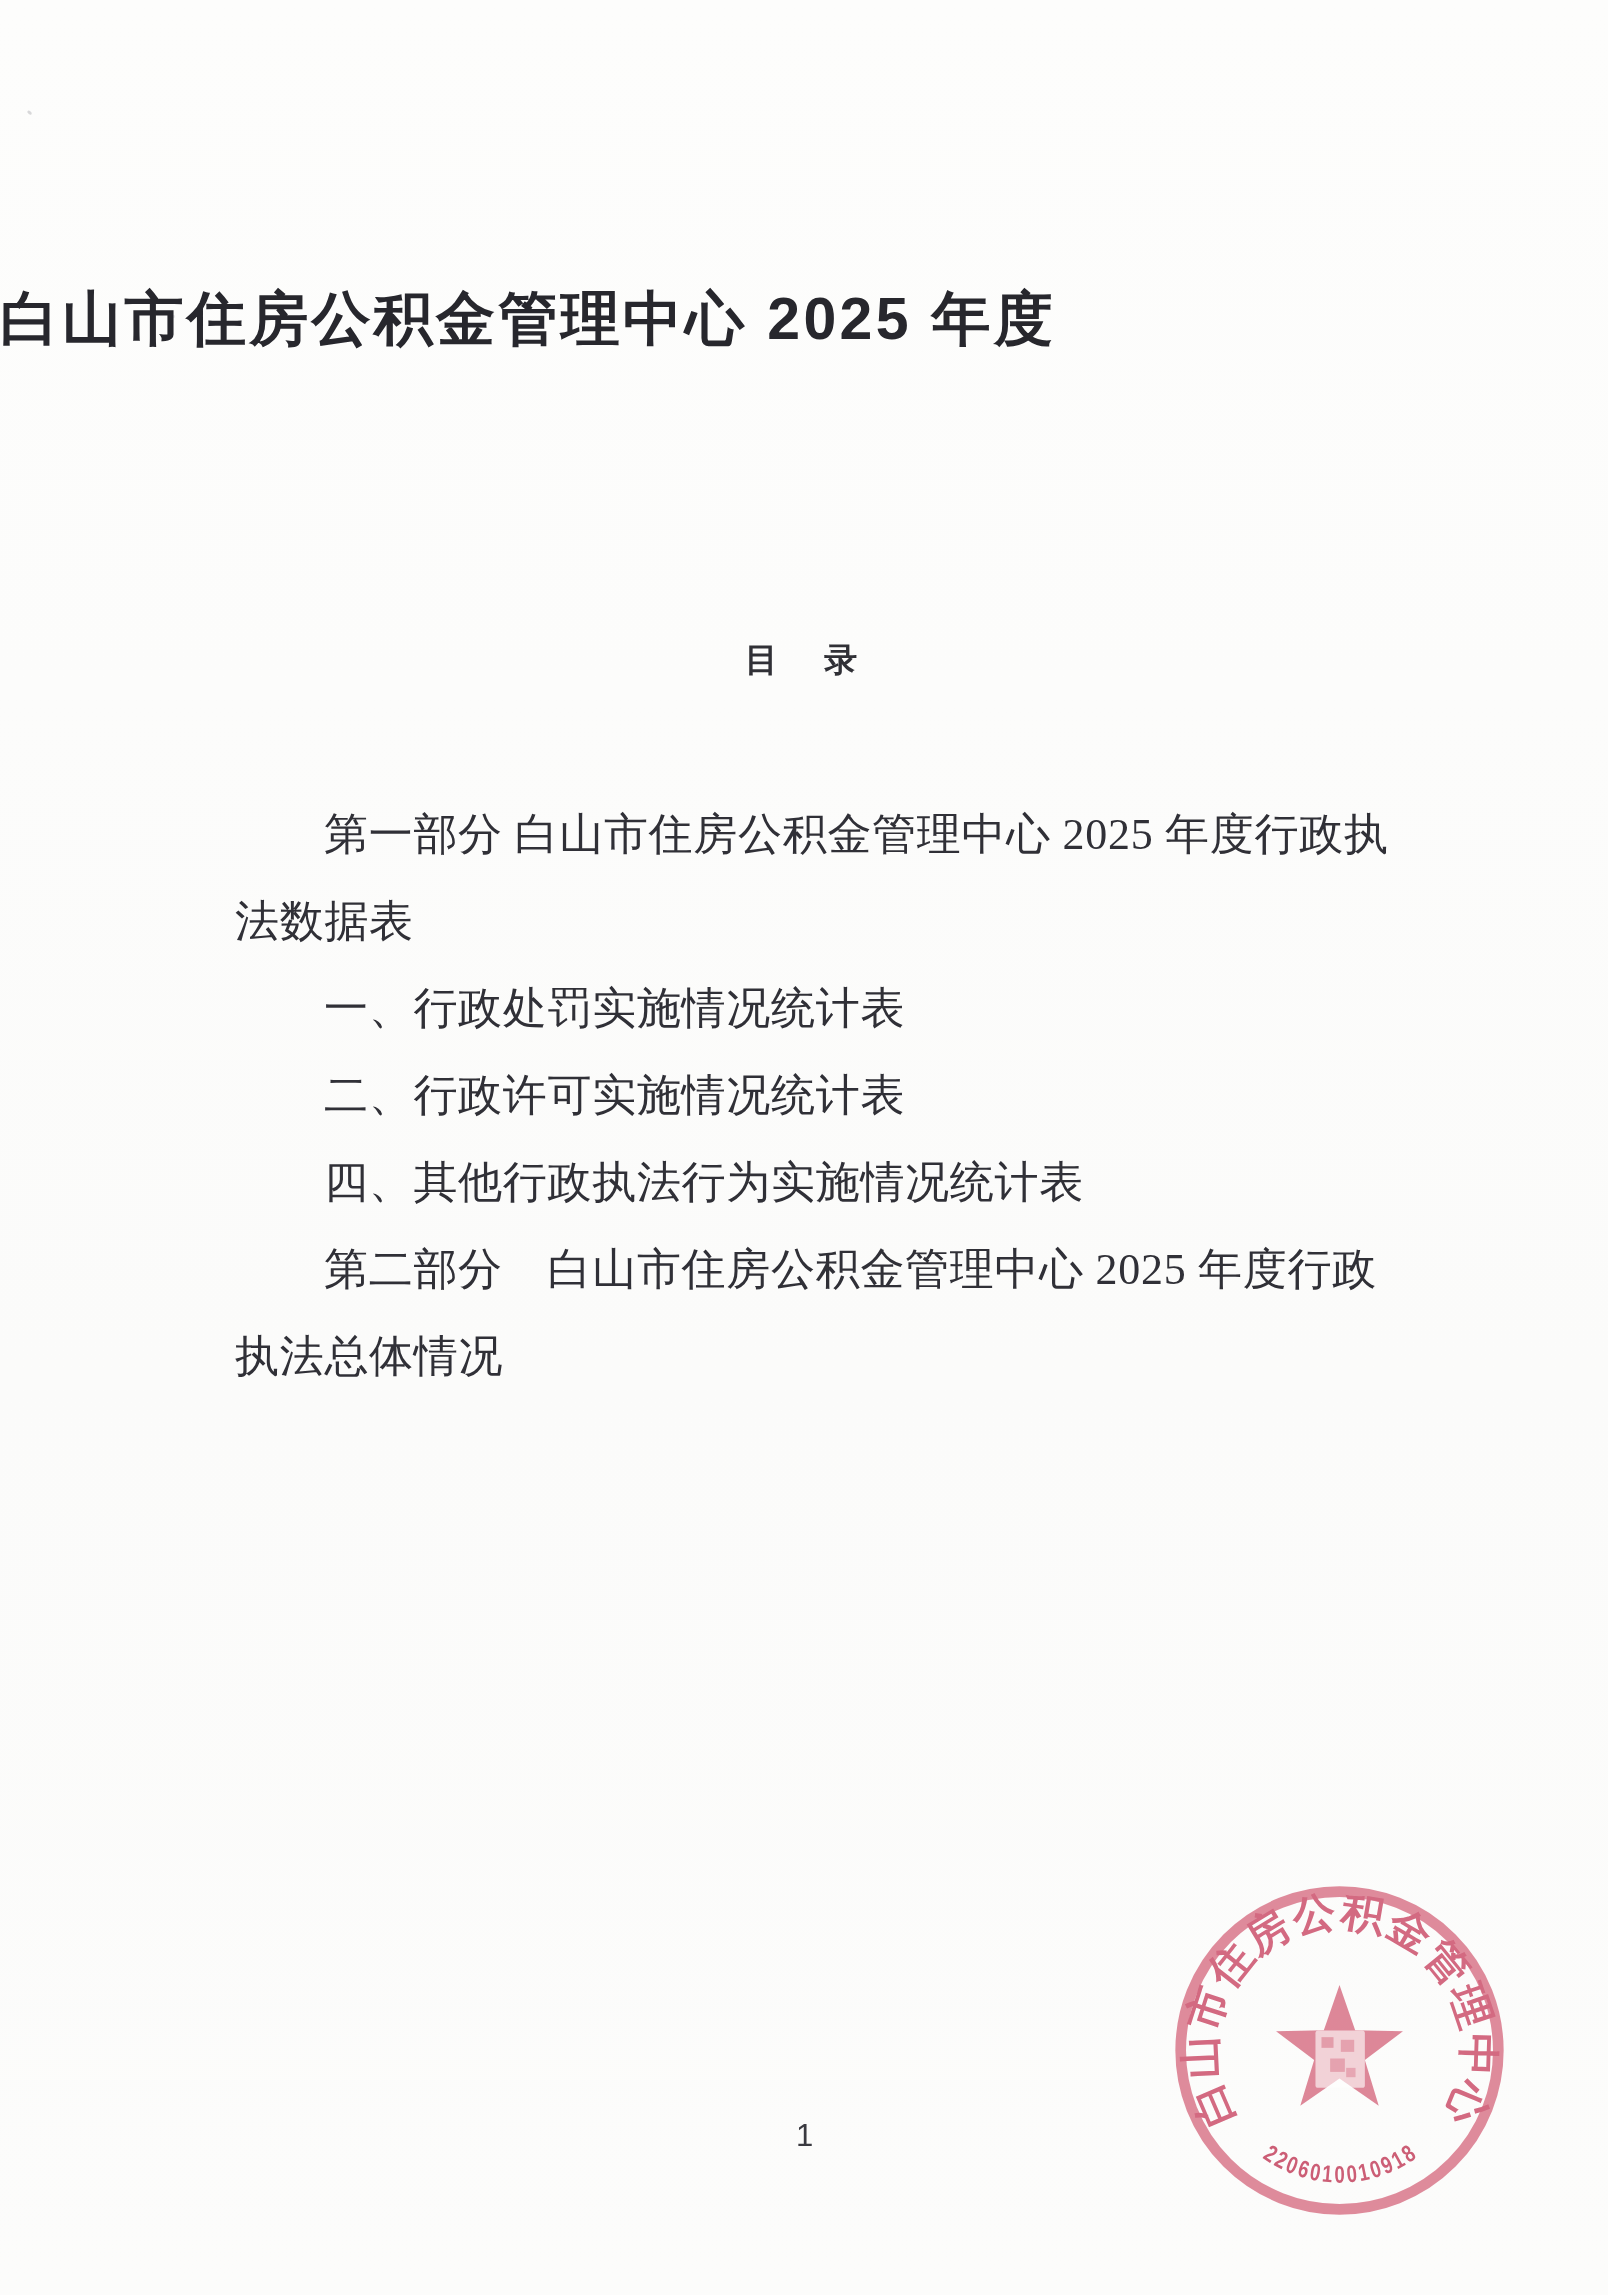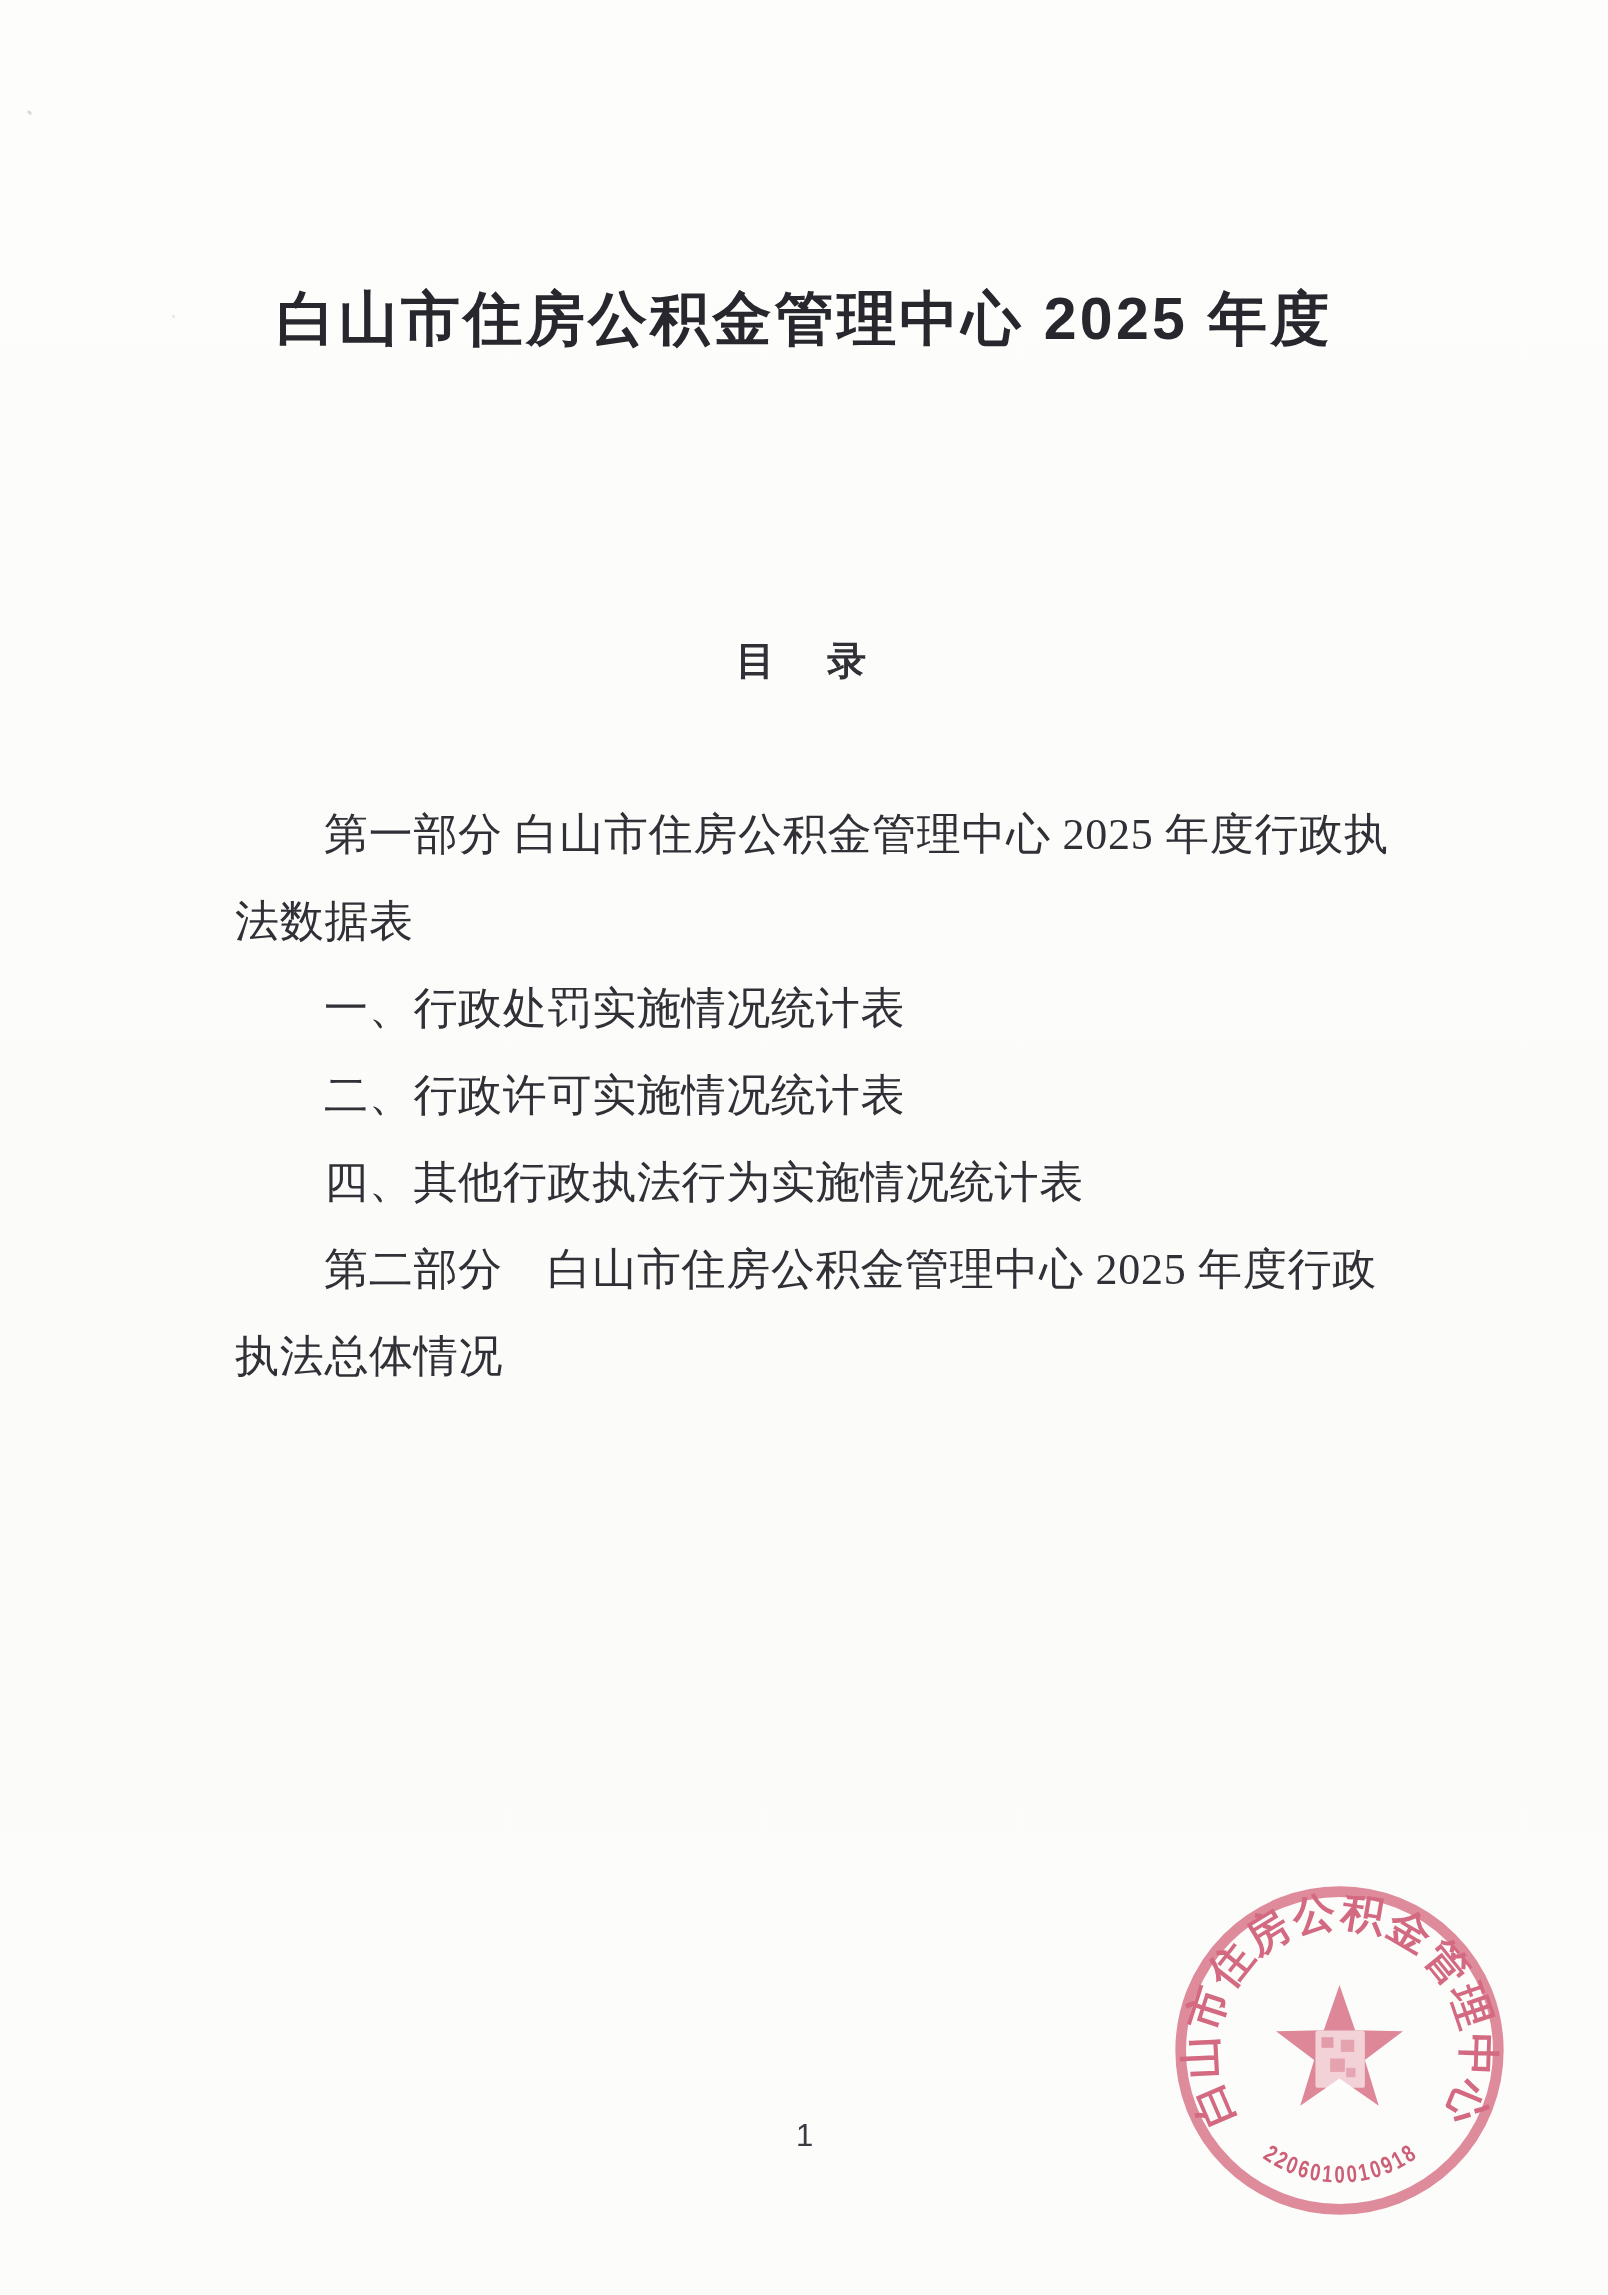--- a/index.html
+++ b/index.html
@@ -15,33 +15,33 @@
     position: absolute; inset: 0;
     background: linear-gradient(180deg, #fdfdfc 0%, #fbfbfa 60%, #fcfcfb 100%);
   }
   
   .speck { position: absolute; background: #b9b9bd; border-radius: 50%; opacity: .55; }
   .speck.s1 { left: 27px; top: 111px; width: 4.7px; height: 3.3px; transform: rotate(40deg); }
   .speck.s2 { left: 172px; top: 315px; width: 2.7px; height: 2.7px; opacity: .3; }
 
   .title-line {
     position: absolute; left: 0; width: 1609px;
-    text-align: center;
+    text-align: left;
     font-family: "Liberation Sans", "DejaVu Sans", sans-serif;
     font-weight: 700;
     color: #27272d;
     white-space: pre;
   }
   .title-line.l1 { top: 289px; font-size: 59px; line-height: 61px; letter-spacing: 3.3px; }
   .title-line.l2 { top: 422px; font-size: 61px; line-height: 64px; letter-spacing: 5.3px; }
 
   .toc-heading {
     position: absolute; top: 634px; left: 0; width: 1609px;
     text-align: center;
-    font-size: 39px; line-height: 53px;
+    font-size: 33px; line-height: 53px;
     font-weight: 600;
     letter-spacing: 6.7px;
     color: #303036;
     white-space: pre;
   }
 
   .toc {
     position: absolute; top: 791px; left: 235px; width: 1143px;
     font-size: 44px; line-height: 87px;
     color: #303037;

